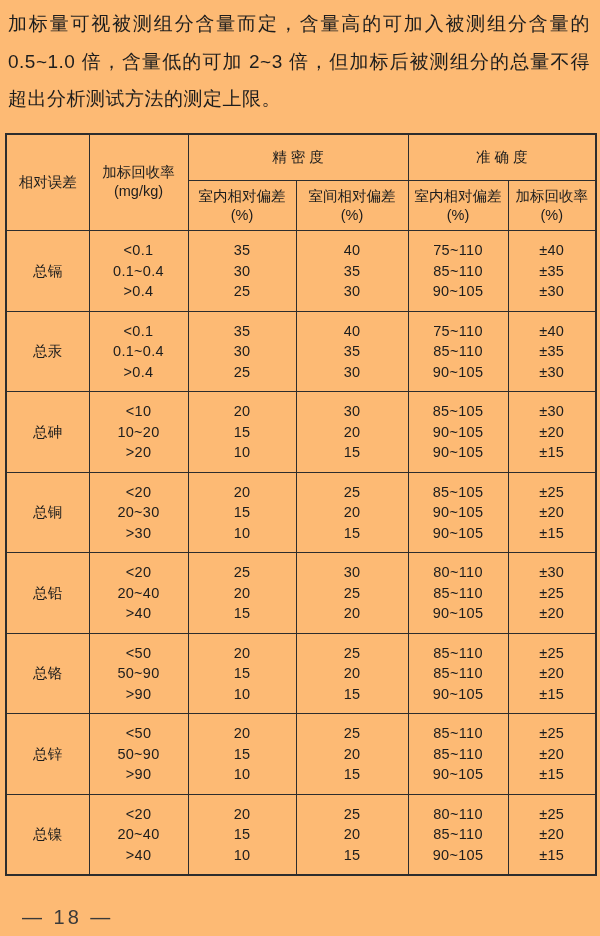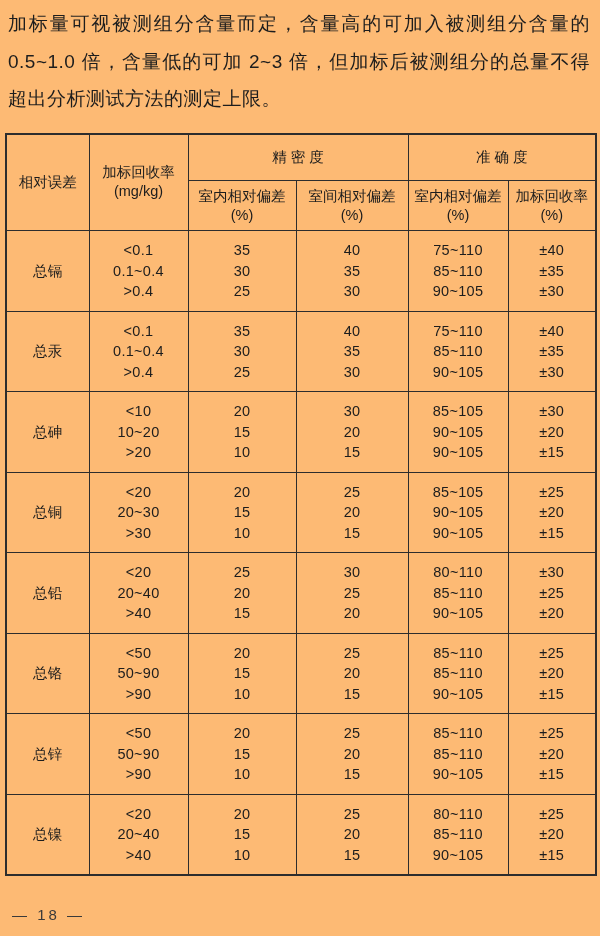--- a/index.html
+++ b/index.html
@@ -54,23 +54,23 @@
   }
   thead th { font-weight: normal; line-height: 19px; }
   tr.head-top th { height: 47px; }
   tr.head-sub th { height: 50px; text-align: center; }
   tbody td { height: 74.5px; padding: 9px 0; }
   .cell-line { line-height: 20.5px; letter-spacing: 0.3px; }
 
   
   .footer {
     position: absolute;
-    left: 12px;
+    left: 22px;
     top: 906px;
-    font-size: 15px;
+    font-size: 20px;
     letter-spacing: 3px;
     color: #3a3a3a;
   }
 </style>
 </head>
 <body>
 
 <div class="page">
 
   <div class="para">

